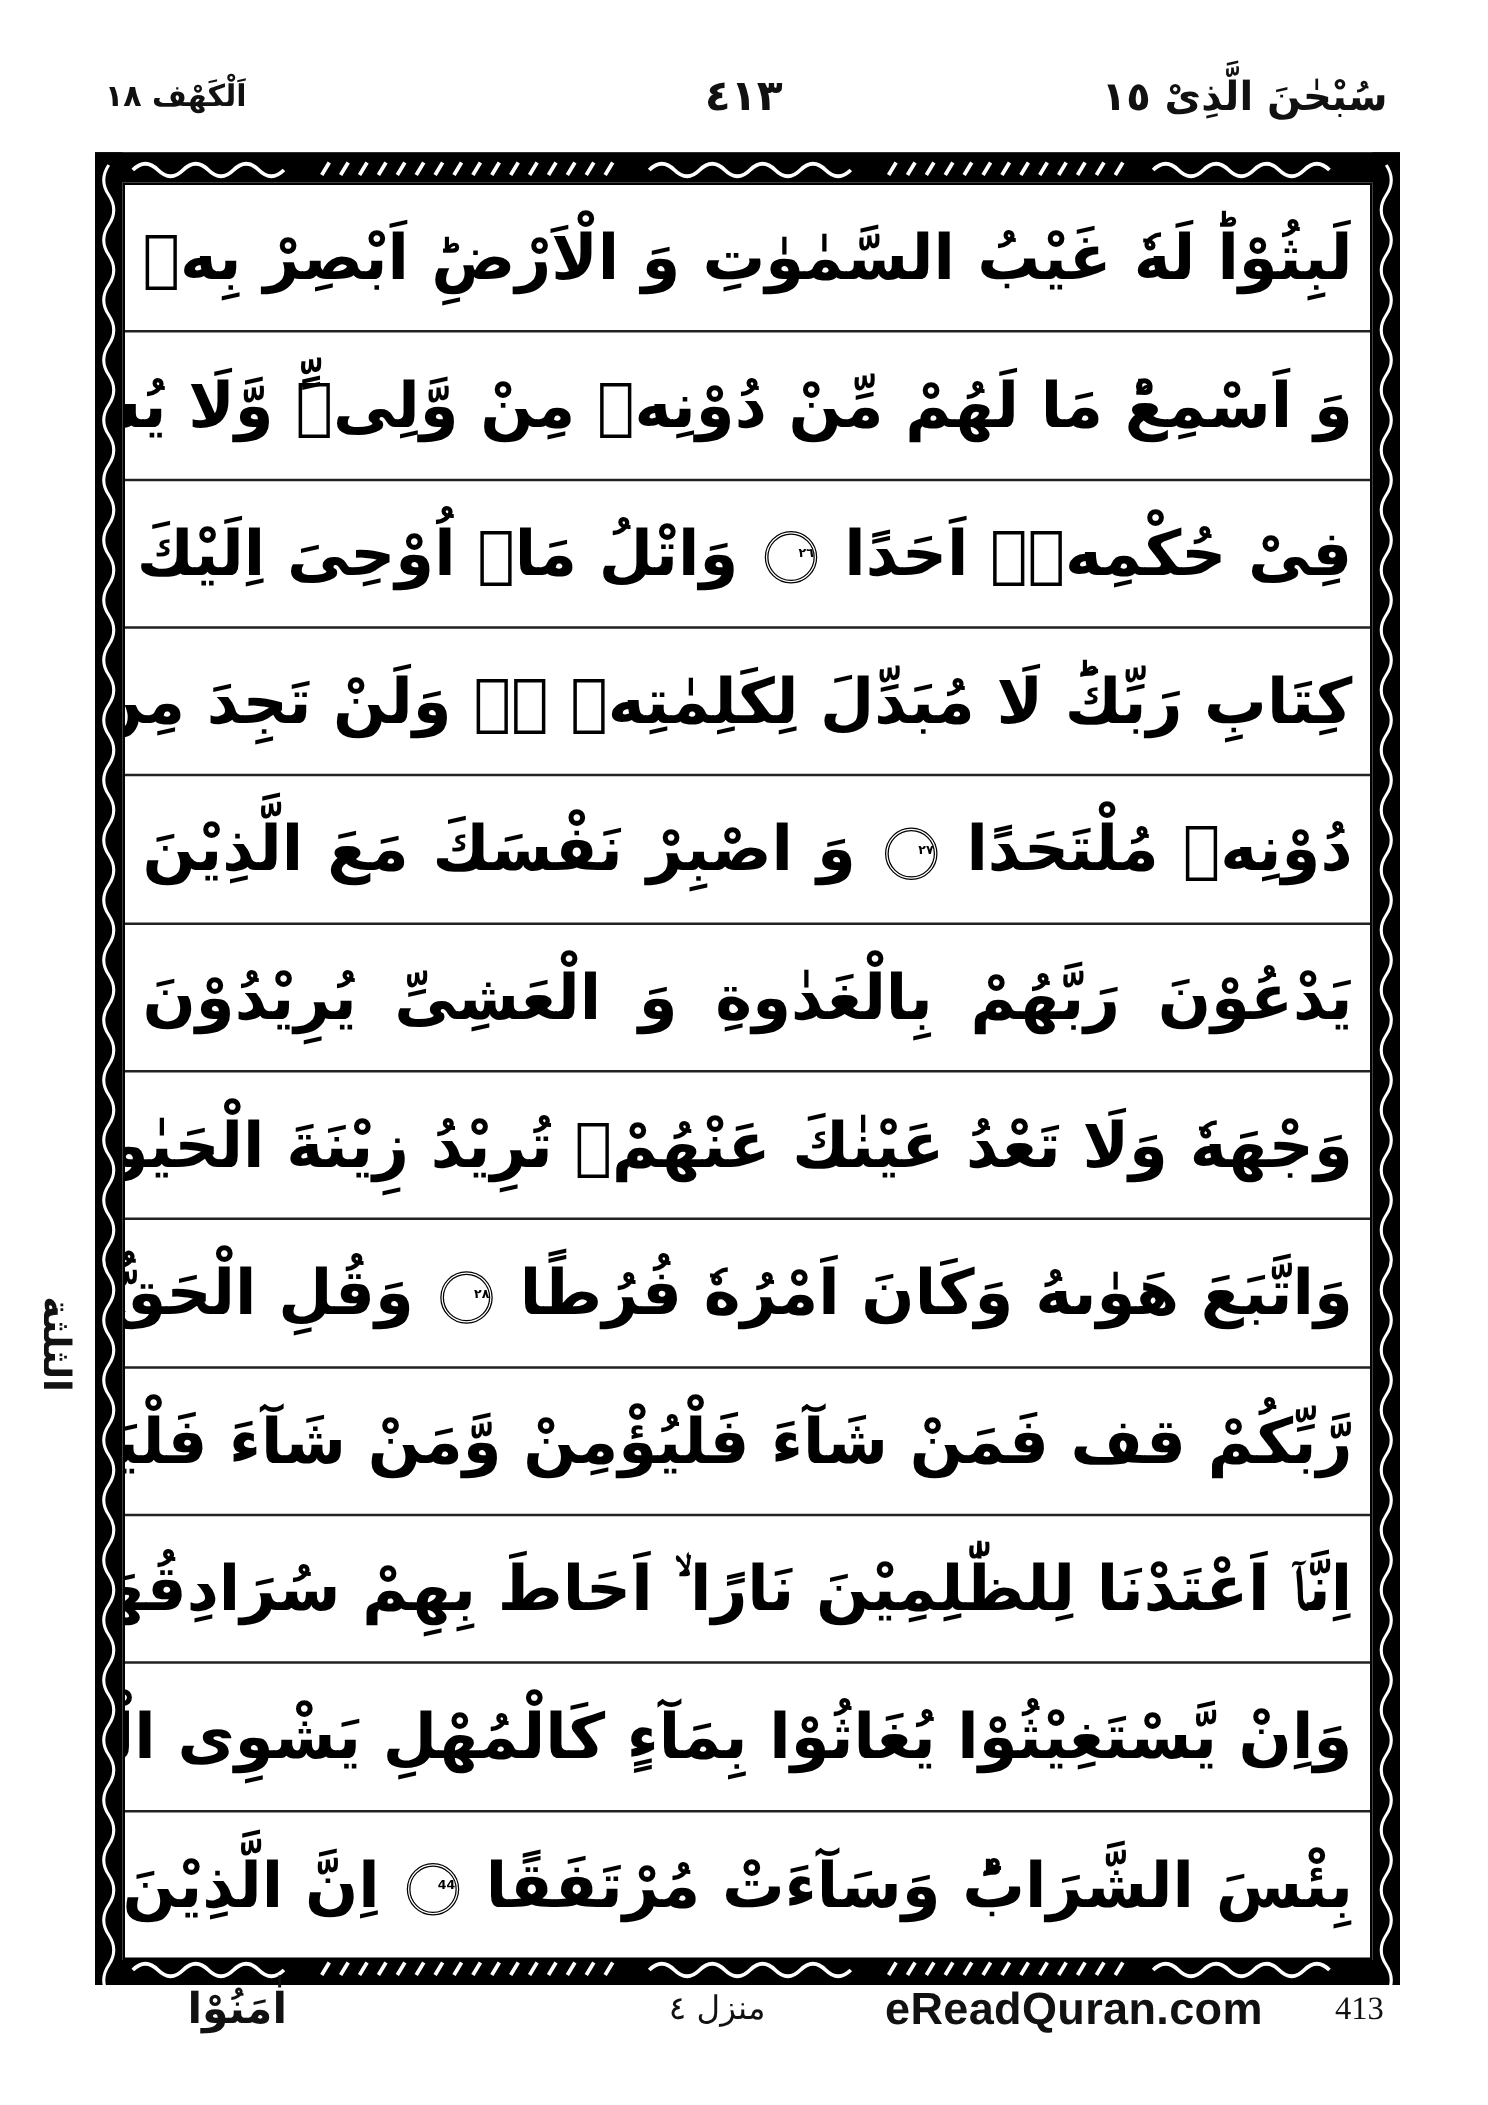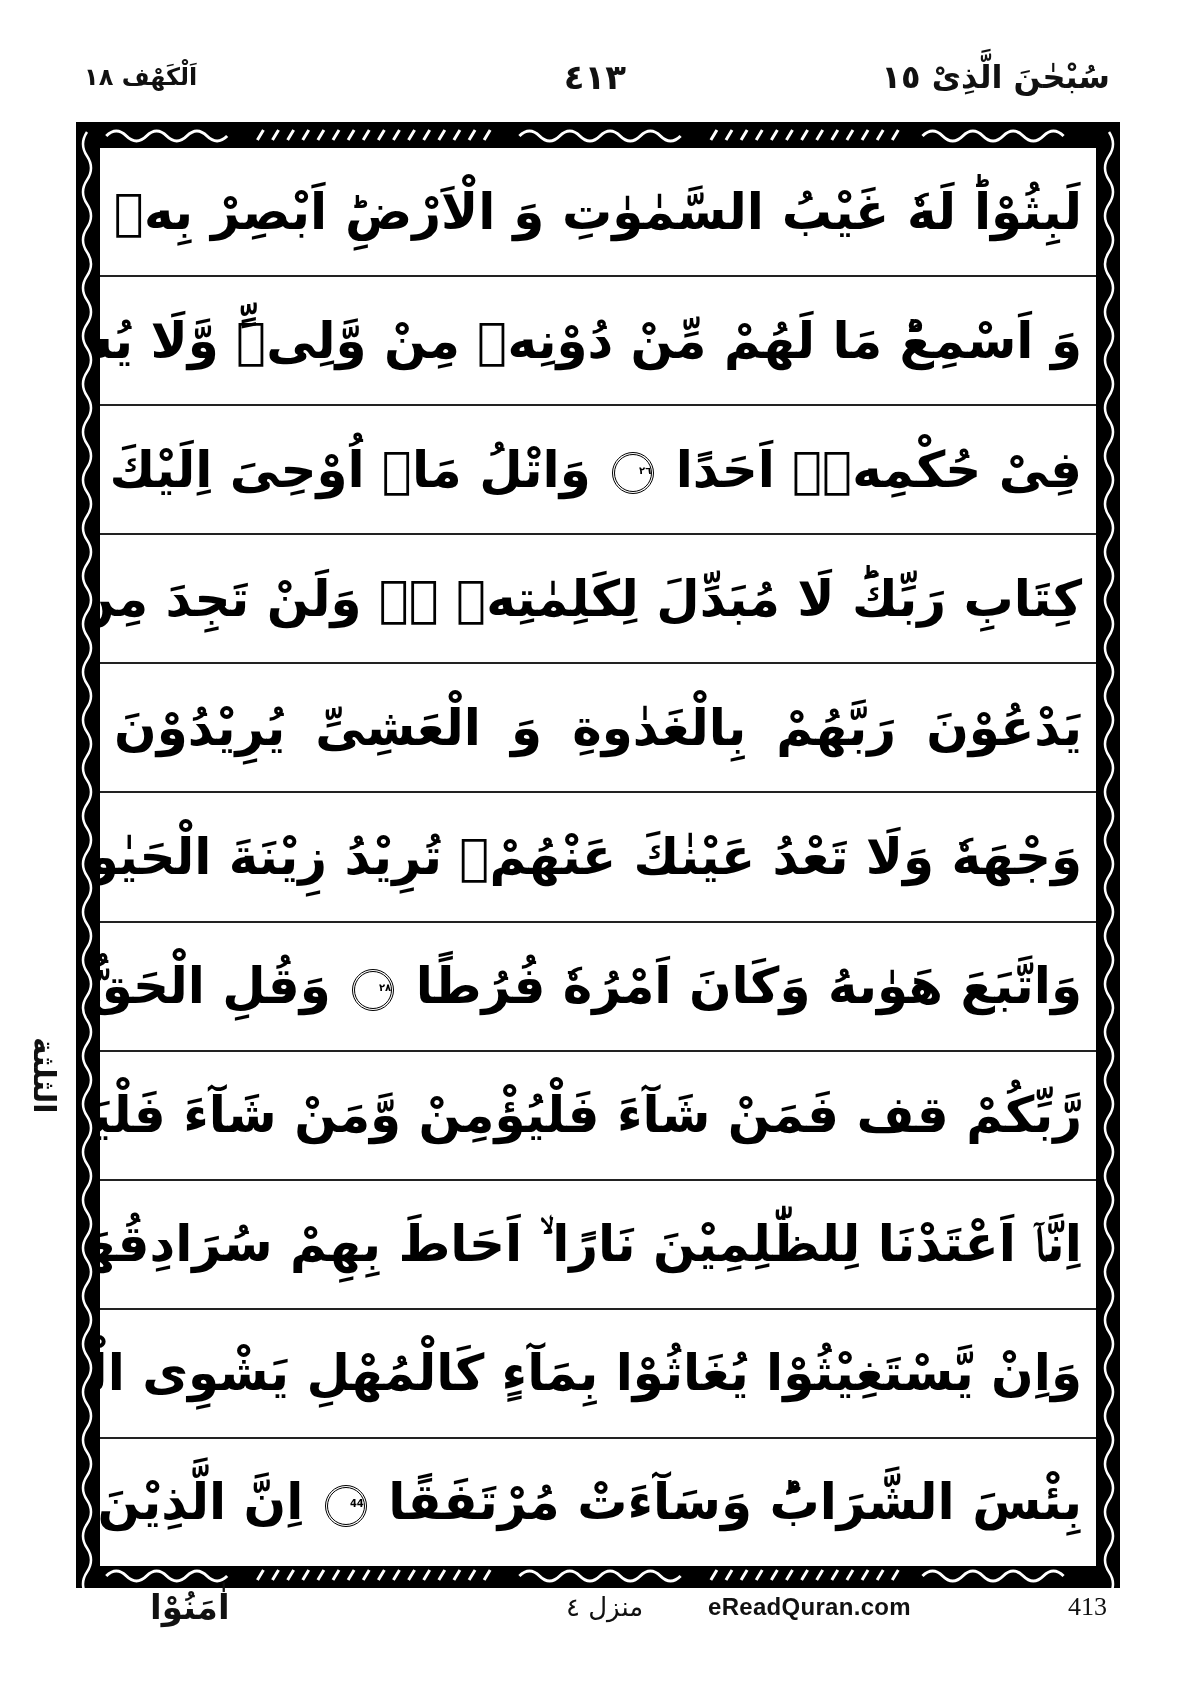--- a/index.html
+++ b/index.html
@@ -22,22 +22,22 @@
   .line { flex: 1; border-bottom: 2px solid #222; display: flex; align-items: center; justify-content: space-between; direction: rtl; padding: 0 14px; box-sizing: border-box; overflow: hidden; }
   .line:last-child { border-bottom: none; }
   .line-text { font-family: "DejaVu Sans", sans-serif; font-weight: bold; font-size: 50px; line-height: 1.2; white-space: nowrap; text-align: justify; text-align-last: justify; width: 100%; direction: rtl; }
 
   .ayah { display: inline-block; width: 36px; height: 36px; border: 3px double #000; border-radius: 50%; font-size: 10px; line-height: 32px; text-align: center; vertical-align: middle; font-weight: bold; direction: rtl; margin: 0 4px; }
 
   .margin-note { position: absolute; left: 24px; top: 1010px; width: 40px; height: 130px; writing-mode: vertical-rl; font-size: 30px; font-weight: bold; color: #111; text-align: center; line-height: 40px; }
 
   .ftr { position: absolute; top: 1582px; height: 50px; line-height: 50px; white-space: nowrap; color: #111; }
   .ftr-catchword { left: 150px; font-size: 34px; font-weight: bold; direction: rtl; }
-  .ftr-manzil { left: 535px; font-size: 26px; direction: rtl; margin-left: 31px; }
-  .ftr-site { left: 708px; font-family: "Liberation Sans", sans-serif; font-weight: bold; font-size: 24px; letter-spacing: 0.3px; }
+  .ftr-manzil { left: 535px; font-size: 26px; direction: rtl; }
+  .ftr-site { left: 708px; font-family: "Liberation Sans", sans-serif; font-weight: bold; font-size: 36px; letter-spacing: 0.3px; }
   .ftr-num { left: 1068px; font-family: "Liberation Serif", serif; font-size: 26px; }
 </style>
 </head>
 <body>
 
 <div class="hdr hdr-right">سُبْحٰنَ الَّذِیْ ١٥</div>
 <div class="hdr hdr-center">٤١٣</div>
 <div class="hdr hdr-left">اَلْكَهْف ١٨</div>
 
 <div class="margin-note">الثلثة</div>
@@ -95,20 +95,27 @@
       <div class="line-text">
         <span>فِیْ حُكْمِهٖۤ اَحَدًا</span>
         <span class="ayah">٢٦</span>
         <span>وَاتْلُ مَاۤ اُوْحِیَ اِلَيْكَ مِنْ</span>
       </div>
     </div>
     <div class="line">
         <div class="line-text">كِتَابِ رَبِّكَؕ لَا مُبَدِّلَ لِكَلِمٰتِهٖ ۚۖ وَلَنْ تَجِدَ مِنْ</div>
       </div>
     <div class="line">
+      <div class="line-text">
+        <span>دُوْنِهٖ مُلْتَحَدًا</span>
+        <span class="ayah">٢٧</span>
+        <span>وَ اصْبِرْ نَفْسَكَ مَعَ الَّذِيْنَ</span>
+      </div>
+    </div>
+    <div class="line">
         <div class="line-text">يَدْعُوْنَ رَبَّهُمْ بِالْغَدٰوةِ وَ الْعَشِیِّ يُرِيْدُوْنَ</div>
       </div>
     <div class="line">
         <div class="line-text">وَجْهَهٗ وَلَا تَعْدُ عَيْنٰكَ عَنْهُمْۚ تُرِيْدُ زِيْنَةَ الْحَيٰوةِ</div>
       </div>
     <div class="line">
       <div class="line-text">
         <span>وَاتَّبَعَ هَوٰىهُ وَكَانَ اَمْرُهٗ فُرُطًا</span>
         <span class="ayah">٢٨</span>
         <span>وَقُلِ الْحَقُّ مِنْ</span>

